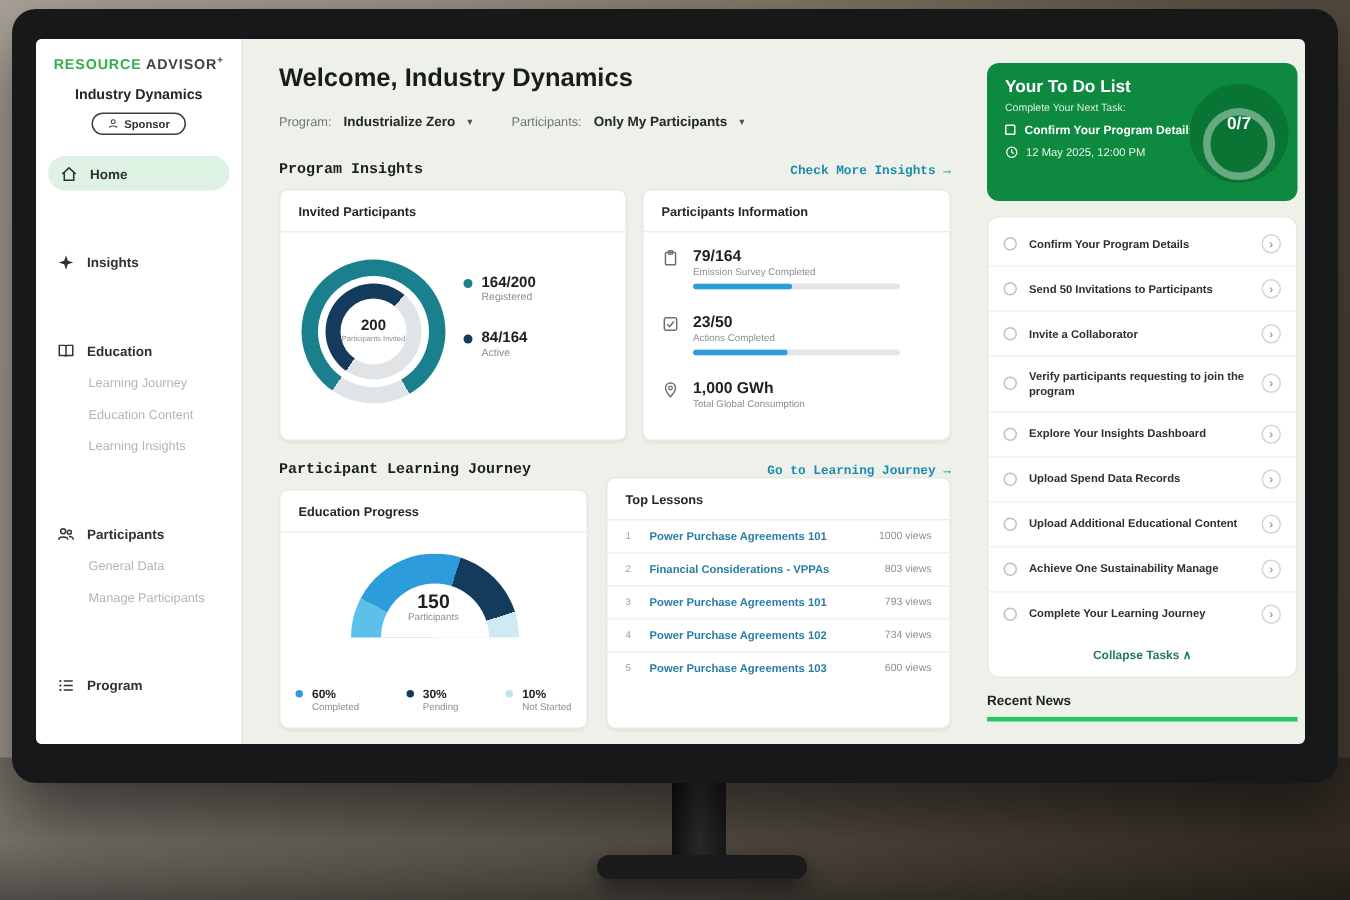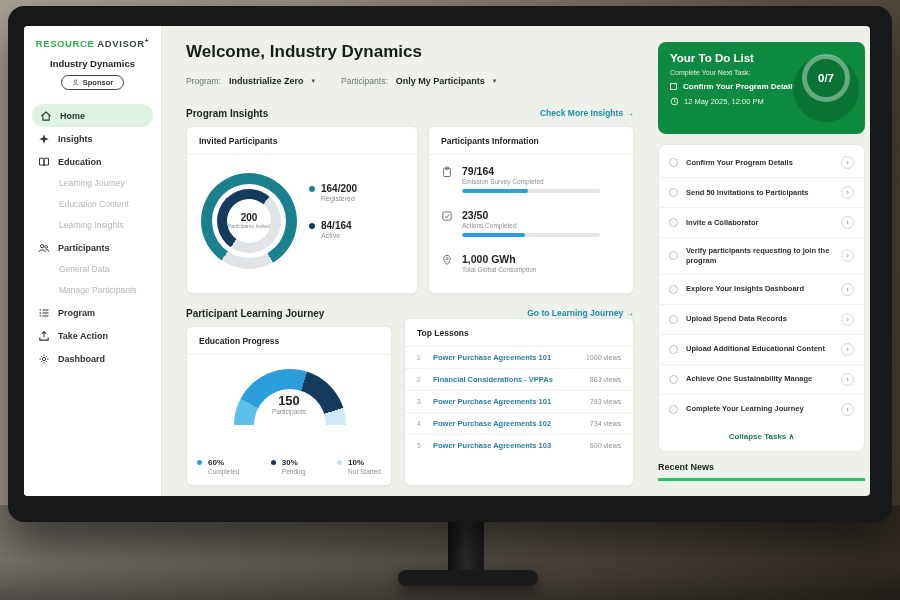--- a/index.html
+++ b/index.html
@@ -27,32 +27,32 @@
   .sidebar { position:absolute; left:0; top:0; width:138px; height:100%;
     background:#ffffff; border-right:1px solid #e3e6e1; }
   .logo { text-align:center; padding-top:11px; font-weight:bold; font-size:9.5px; letter-spacing:.6px; }
   .logo .g { color:#2fae4c; } .logo .d { color:#3b433f; }
   .logo sup { font-size:6.5px; color:#3b433f; }
   .org-name { text-align:center; margin-top:9px; font-size:9.5px; font-weight:bold; color:#22282 4; color:#232825; }
   .sponsor-pill { display:flex; align-items:center; gap:4px; width:max-content; margin:6px auto 0 auto;
     border:1px solid #3a403c; border-radius:10px; padding:2px 10px; font-size:7.5px; font-weight:bold; color:#2c312e; background:#fff; }
   .nav { margin-top:14px; }
   .nav-item { display:flex; align-items:center; gap:8px; height:23px; padding-left:14px;
-    font-size:9px; font-weight:bold; color:#2e3330; cursor:pointer; }
+    font-size:9px; font-weight:bold; color:#2e3330; cursor:pointer;margin-top:36px; }
   .nav-item.active { background:#ddf2e2; border-radius:14px; margin:0 8px; padding-left:8px; }
   .nav-item svg { width:12px; height:12px; flex:0 0 12px; }
   .nav-sub { height:21px; line-height:21px; padding-left:35px; font-size:8.5px; color:#b2b6b1; cursor:pointer; }
 
   
   .main { position:absolute; left:138px; top:0; width:488px; height:100%; }
   .welcome { position:absolute; left:24px; top:16px; font-size:17px; font-weight:bold; color:#191d1a; }
   .filters { position:absolute; left:24px; top:50px; display:flex; align-items:center; gap:8px; font-size:8.5px; color:#6f7572; }
   .filters .val { font-weight:bold; color:#23282 5; color:#232825; font-size:9px; }
   .caret { font-size:7px; color:#4c524e; }
-  .sect-head { position:absolute; left:24px; right:16px; display:flex; justify-content:space-between; align-items:flex-start; }
+  .sect-head { position:absolute; left:24px; right:16px; display:flex; justify-content:space-between; align-items:flex-end;font-family:Liberation Mono, monospace; }
   .sect-title { font-size:10px; font-weight:bold; color:#1d221f; }
   .sect-link { font-size:8.5px; font-weight:bold; color:#1d8cae; cursor:pointer; }
 
   .card { position:absolute; background:#fff; border:1px solid #e7e9e4; border-radius:6px;
     box-shadow:0 1px 2px rgba(0,0,0,.05); }
   .card-title { font-size:8.5px; font-weight:bold; color:#22272b; padding:9px 12px 8px 12px; border-bottom:1px solid #edefeb; }
 
   
   .donut { position:absolute; left:14px; top:46px; width:96px; height:96px; border-radius:50%;
     background:conic-gradient(from 215deg, #1a808e 0deg 295deg, #e1e4e6 295deg 360deg); }
@@ -100,22 +100,22 @@
   
   .rightpanel { position:absolute; left:626px; top:0; width:227px; height:100%; padding:16px 12px 0 8px; }
   .todo-card { position:relative; width:100%; height:92px; background:#0d8a3f; border-radius:8px;
     overflow:hidden; padding:10px 12px; color:#fff; }
   .todo-disc { position:absolute; right:6px; top:14px; width:66px; height:66px; border-radius:50%; background:#0a7434; }
   .todo-title { font-size:11.5px; font-weight:bold; }
   .todo-sub { font-size:7px; color:#d9efe0; margin-top:5px; }
   .todo-next { display:flex; align-items:center; gap:6px; margin-top:6px; font-size:8px; font-weight:bold; }
   .todo-checkbox { width:7px; height:7px; border:1px solid #fff; border-radius:1px; flex:0 0 7px; }
   .todo-date { display:flex; align-items:center; gap:5px; margin-top:6px; font-size:7.5px; color:#eaf6ee; }
-  .todo-ring { position:absolute; right:15px; top:12px; width:48px; height:48px; border-radius:50%;
-    border:5px solid rgba(255,255,255,.38); display:flex; align-items:center; justify-content:center; }
+  .todo-ring { position:absolute; right:15px; top:30px; width:48px; height:48px; border-radius:50%;
+    border:5px solid rgba(255,255,255,.38); display:flex; align-items:flex-start; justify-content:center; }
   .todo-ring .v { font-size:11.5px; font-weight:bold; color:#fff; }
 
   .tasks-card { margin-top:10px; background:#fff; border:1px solid #e7e9e4; border-radius:8px; padding:3px 0; }
   .task-row { display:flex; align-items:center; gap:8px; padding:8px 10px; border-bottom:1px solid #f0f2ee; }
   .task-check { width:9px; height:9px; border:1px solid #bcc1bc; border-radius:50%; flex:0 0 9px; cursor:pointer; }
   .task-label { flex:1; font-size:7.5px; font-weight:bold; color:#2c312d; line-height:1.3; }
   .task-chev { width:13px; height:13px; flex:0 0 13px; border:1px solid #d3d6d2; border-radius:50%;
     display:flex; align-items:center; justify-content:center; font-size:8px; color:#7b817c; cursor:pointer; }
   .collapse-row { text-align:center; padding:8px 0 7px 0; font-size:8px; font-weight:bold; color:#1f7a5c; cursor:pointer; }
 

